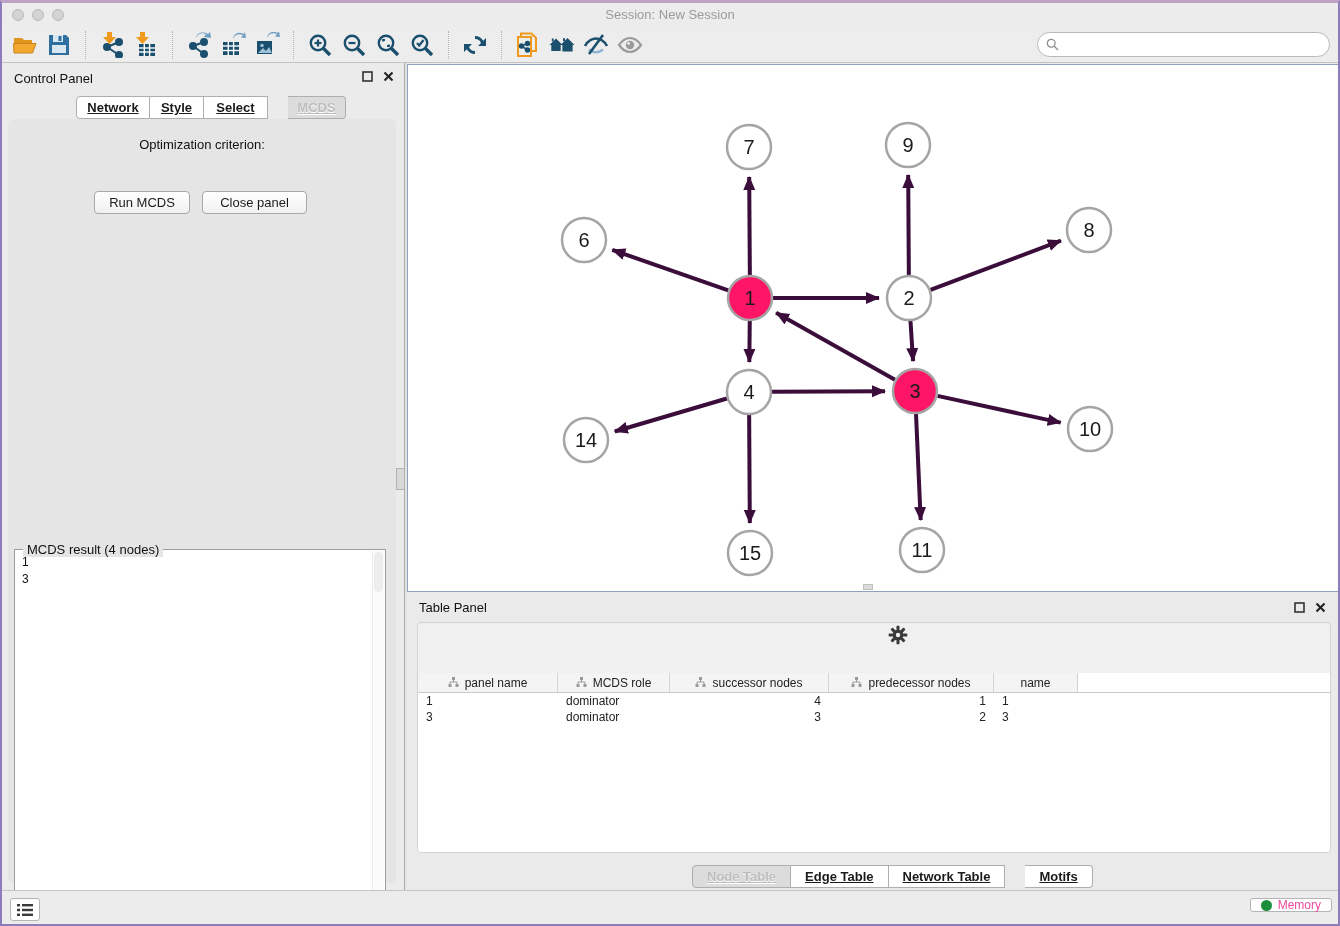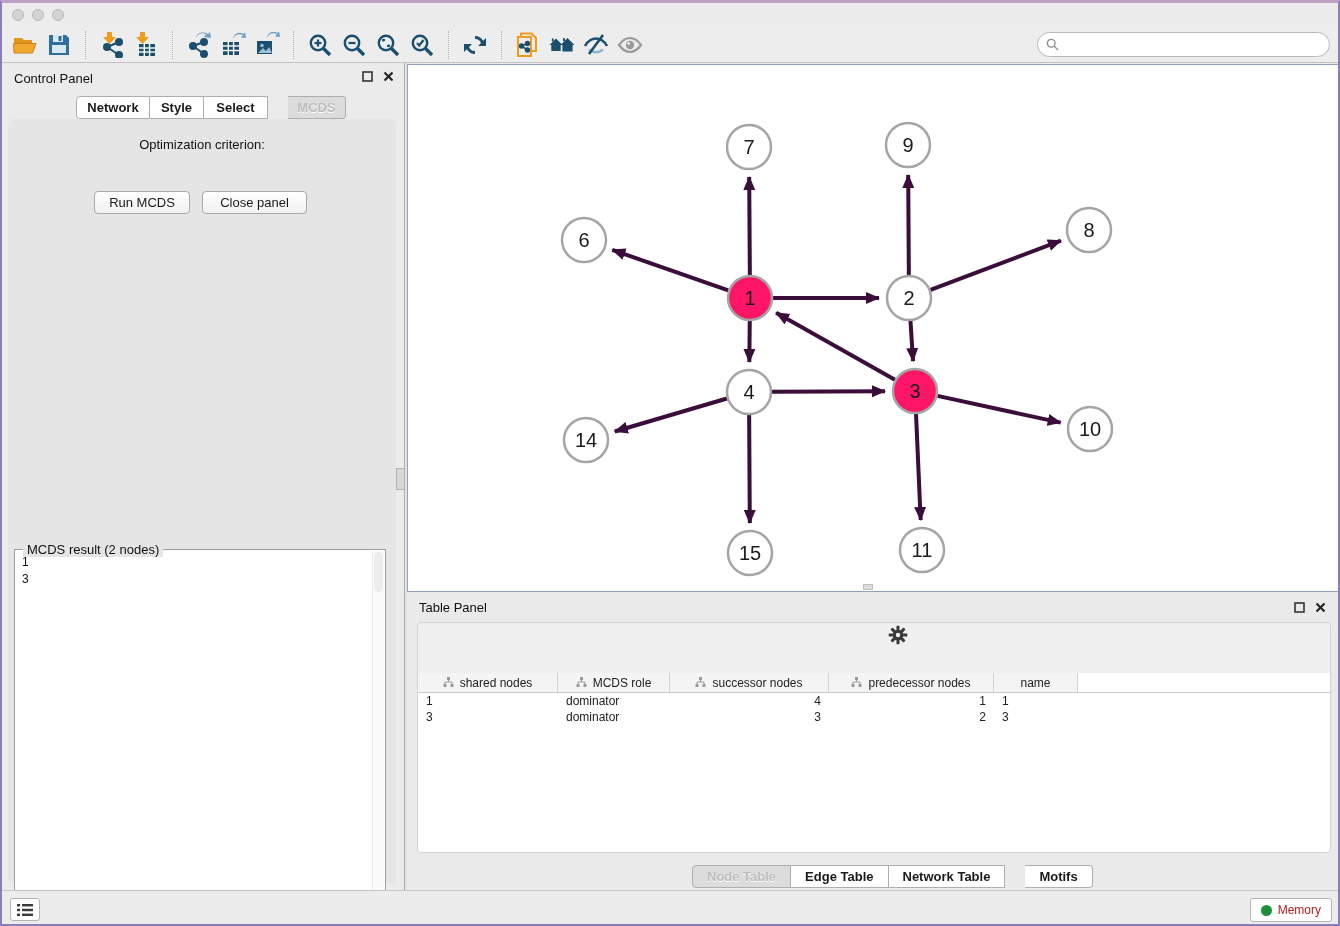--- a/index.html
+++ b/index.html
@@ -27,21 +27,21 @@
   .searchbox { position:absolute; right:10px; top:5px; width:293px; height:25px; background:#fff; border:1px solid #b9b9b9; border-radius:13px; display:flex; align-items:center; padding:0 8px; }
   .searchbox svg { width:13px; height:13px; margin-right:5px; flex:0 0 auto; }
   .searchbox input { border:none; outline:none; background:transparent; width:100%; font-size:12px; font-family:"Liberation Sans",sans-serif; }
 
   
   .control-panel { position:absolute; left:0; top:63px; width:404px; height:827px; background:#ebebeb; }
   .cp-header { position:absolute; left:14px; top:8px; font-size:13px; color:#111; }
   .panel-icons { position:absolute; right:10px; top:8px; display:flex; gap:10px; align-items:center; }
   .panel-icons svg { width:11px; height:11px; }
   .cp-tabs { position:absolute; left:76px; top:33px; display:flex; }
-  .seg-tab { height:23px; font-size:13px; font-weight:700; background:#fff; border:1px solid #aeaeae; border-left:none; display:flex; align-items:center; justify-content:center; color:#1a1a1a; }
+  .seg-tab { height:23px; font-size:13px; font-weight:700; background:#fff; border:1px solid #aeaeae; border-left:none; display:flex; align-items:center; justify-content:center; color:#1a1a1a;text-decoration:underline; }
   .seg-tab:first-child { border-left:1px solid #aeaeae; border-radius:4px 0 0 4px; }
   .seg-tab:last-child { border-radius:0 4px 4px 0;margin-left:20px; }
   .seg-tab.seg-active { background:#dcdcdc; color:#bdbdbd; text-shadow:0 1px 0 #fff; }
   .cp-inner { position:absolute; left:8px; top:56px; width:388px; height:764px; background:#e5e5e5; border-radius:6px; }
   .opt-label { position:absolute; left:0; width:100%; top:18px; text-align:center; font-size:13px; color:#111; }
   .cp-select { position:absolute; left:36px; top:38px; width:313px; height:23px; background:#fff; border:1px solid #b3b3b3; border-radius:4px; display:flex; align-items:center; padding:0 22px 0 10px; font-size:13px; }
   .stepper { position:absolute; right:7px; top:4px; display:flex; flex-direction:column; gap:2px; }
   .stepper i { width:0; height:0; border-left:4px solid transparent; border-right:4px solid transparent; }
   .stepper .up { border-bottom:5px solid #4a4a4a; }
   .stepper .dn { border-top:5px solid #4a4a4a; }
@@ -86,32 +86,33 @@
   .tp-th svg { flex:0 0 auto; }
   .tp-row { display:flex; height:16px; align-items:center; }
   .tp-td { padding:0 8px; overflow:hidden; white-space:nowrap; }
   .ta-r { text-align:right; }
   .tp-tabs { position:absolute; left:285px; top:273px; display:flex; }
   .tp-tabs .seg-tab { padding:0 14px; }
 
   
   .statusbar { position:absolute; left:0; top:890px; width:1340px; height:36px; background:#ececec; border-top:1px solid #c6c6c6; }
   .status-left-btn { position:absolute; left:10px; top:7px; width:30px; height:23px; background:#fff; border:1px solid #b5b5b5; border-radius:3px; display:flex; align-items:center; justify-content:center; }
-  .memory-btn { position:absolute; right:8px; top:7px; height:24px; padding:0 10px; background:#fff; border:1px solid #b5b5b5; border-radius:3px; display:flex; align-items:center; gap:6px; font-size:12px; color:#b91c1c; }
+  .memory-btn { position:absolute; right:8px; top:7px; height:14px; padding:0 10px; background:#fff; border:1px solid #b5b5b5; border-radius:3px; display:flex; align-items:center; gap:6px; font-size:12px; color:#ec4899; }
   .memory-dot { width:11px; height:11px; border-radius:50%; background:#1d8f3c; }
 </style>
 </head>
 <body>
 
 <div class="titlebar">
   <div class="traffic-inactive">
     <span></span>
     <span></span>
     <span></span>
   </div>
+  <div class="app-title">Session: New Session</div>
 </div>
 
 <div class="toolbar">
   <div class="tbtn">
       <svg viewBox="0 0 26 26">
         <path fill="#e0951f" d="M2 6h8l2 2h8v3H2z"></path>
         <path fill="#f2a82e" stroke="#c9841a" stroke-width="1" d="M1.5 11.5h22.5l-3.5 9.5H2z"></path>
       </svg>
     </div>
   <div class="tbtn">
@@ -295,21 +296,21 @@
     <div class="seg-tab" style="width:74px">Network</div>
     <div class="seg-tab" style="width:54px">Style</div>
     <div class="seg-tab" style="width:64px">Select</div>
     <div class="seg-tab seg-active" style="width:58px">MCDS</div>
   </div>
   <div class="cp-inner">
     <div class="opt-label">Optimization criterion:</div>
     <div class="btn btn-run">Run MCDS</div>
     <div class="btn btn-closepanel">Close panel</div>
     <div class="result-group">
-      <div class="result-legend">MCDS result (2 nodes)</div>
+      <div class="result-legend">MCDS result (4 nodes)</div>
       <div class="result-text">1
 3</div>
       <div class="result-scroll">
           <i></i>
         </div>
     </div>
   </div>
 </div>
 <div class="splitter"></div>
 <div class="splitter-handle"></div>
@@ -490,21 +491,21 @@
       <div class="tp-headrow">
         <div class="tp-th" style="width:140px">
             <svg width="11" height="11" viewBox="0 0 11 11">
               <g fill="#999">
                 <rect x="4" y="0" width="3" height="3"></rect>
                 <rect x="0.5" y="7" width="3" height="3"></rect>
                 <rect x="7.5" y="7" width="3" height="3"></rect>
               </g>
               <path d="M5.5 3v2M2 7V5h7v2" stroke="#999" fill="none"></path>
             </svg>
-            <span>shared nodes</span>
+            <span>panel name</span>
           </div>
         <div class="tp-th" style="width:112px">
             <svg width="11" height="11" viewBox="0 0 11 11">
               <g fill="#999">
                 <rect x="4" y="0" width="3" height="3"></rect>
                 <rect x="0.5" y="7" width="3" height="3"></rect>
                 <rect x="7.5" y="7" width="3" height="3"></rect>
               </g>
               <path d="M5.5 3v2M2 7V5h7v2" stroke="#999" fill="none"></path>
             </svg>

